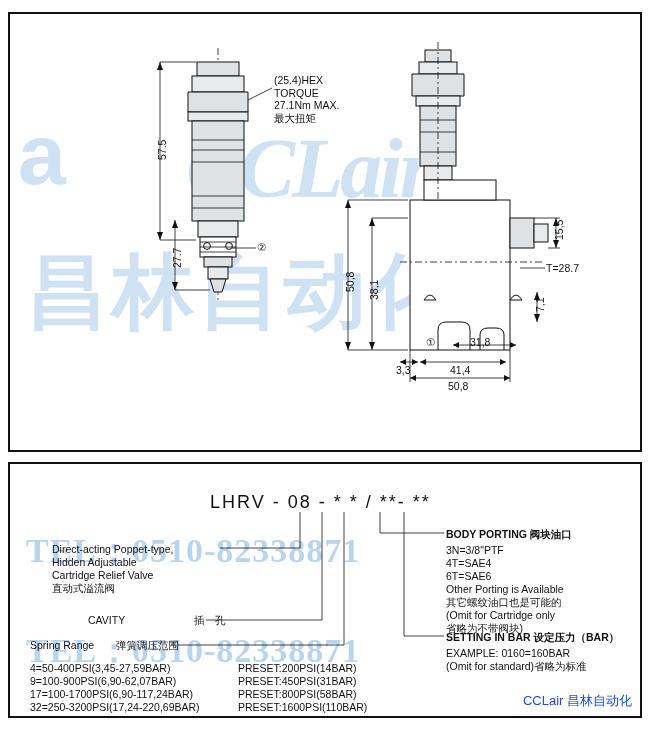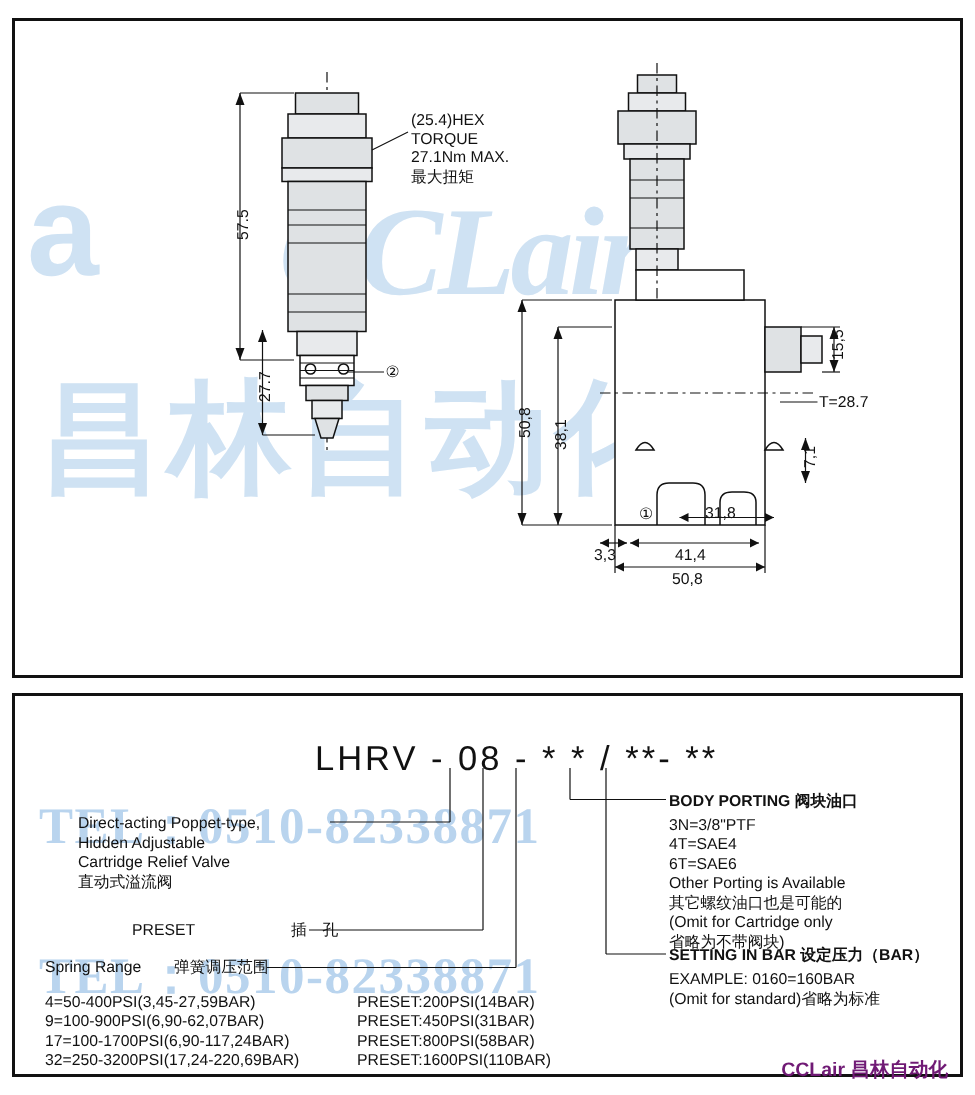--- a/index.html
+++ b/index.html
@@ -78,31 +78,31 @@
     transform-origin:left top;
   }
   .note{
     position:absolute;font-size:10.5px;color:#111;line-height:12.5px;
     white-space:nowrap;
   }
 
   
   #ordercode{
     position:absolute;left:210px;top:492px;
-    font-size:23px;letter-spacing:2px;color:#111;
+    font-size:18px;letter-spacing:2px;color:#111;
     font-family:"Liberation Sans", sans-serif;
   }
   .btxt{
     position:absolute;font-size:10.5px;color:#111;white-space:nowrap;
     line-height:13px;
   }
   .btxt.it{}
   #brand{
-    position:absolute;right:18px;bottom:8px;
-    font-size:13px;font-weight:bold;color:#701a75;
+    position:absolute;right:18px;bottom:20px;
+    font-size:13px;font-weight:normal;color:#1d4ed8;
   }
 </style>
 </head>
 <body>
 
 <div id="watermark">
   <div class="wm-logo" id="wm-arc">a</div>
   <div class="wm-logo" id="wm-cclair">CCLair</div>
   <div class="wm-logo" id="wm-cn">昌林自动化</div>
   <div class="wm-contact" id="wm-tel">TEL：0510-82338871</div>
@@ -263,21 +263,21 @@
 
 <div id="ordercode">LHRV - 08 -  *   *  / **- **</div>
 
 <div class="btxt it" style="left:52px;top:543px;">
   <span>Direct-acting Poppet-type,</span><br>
   <span>Hidden Adjustable</span><br>
   <span>Cartridge Relief Valve</span><br>
   <span>直动式溢流阀</span>
 </div>
 
-<div class="btxt" style="left:88px;top:614px;">PRESET</div>
+<div class="btxt" style="left:88px;top:614px;">CAVITY</div>
 <div class="btxt" style="left:146px;top:614px;margin-left:48px;">插　孔</div>
 
 <div class="btxt" style="left:30px;top:639px;">Spring Range</div>
 <div class="btxt" style="left:116px;top:639px;">弹簧调压范围</div>
 
 <div class="btxt" style="left:30px;top:662px;">
   <span>4=50-400PSI(3,45-27,59BAR)</span><br>
   <span>9=100-900PSI(6,90-62,07BAR)</span><br>
   <span>17=100-1700PSI(6,90-117,24BAR)</span><br>
   <span>32=250-3200PSI(17,24-220,69BAR)</span>

